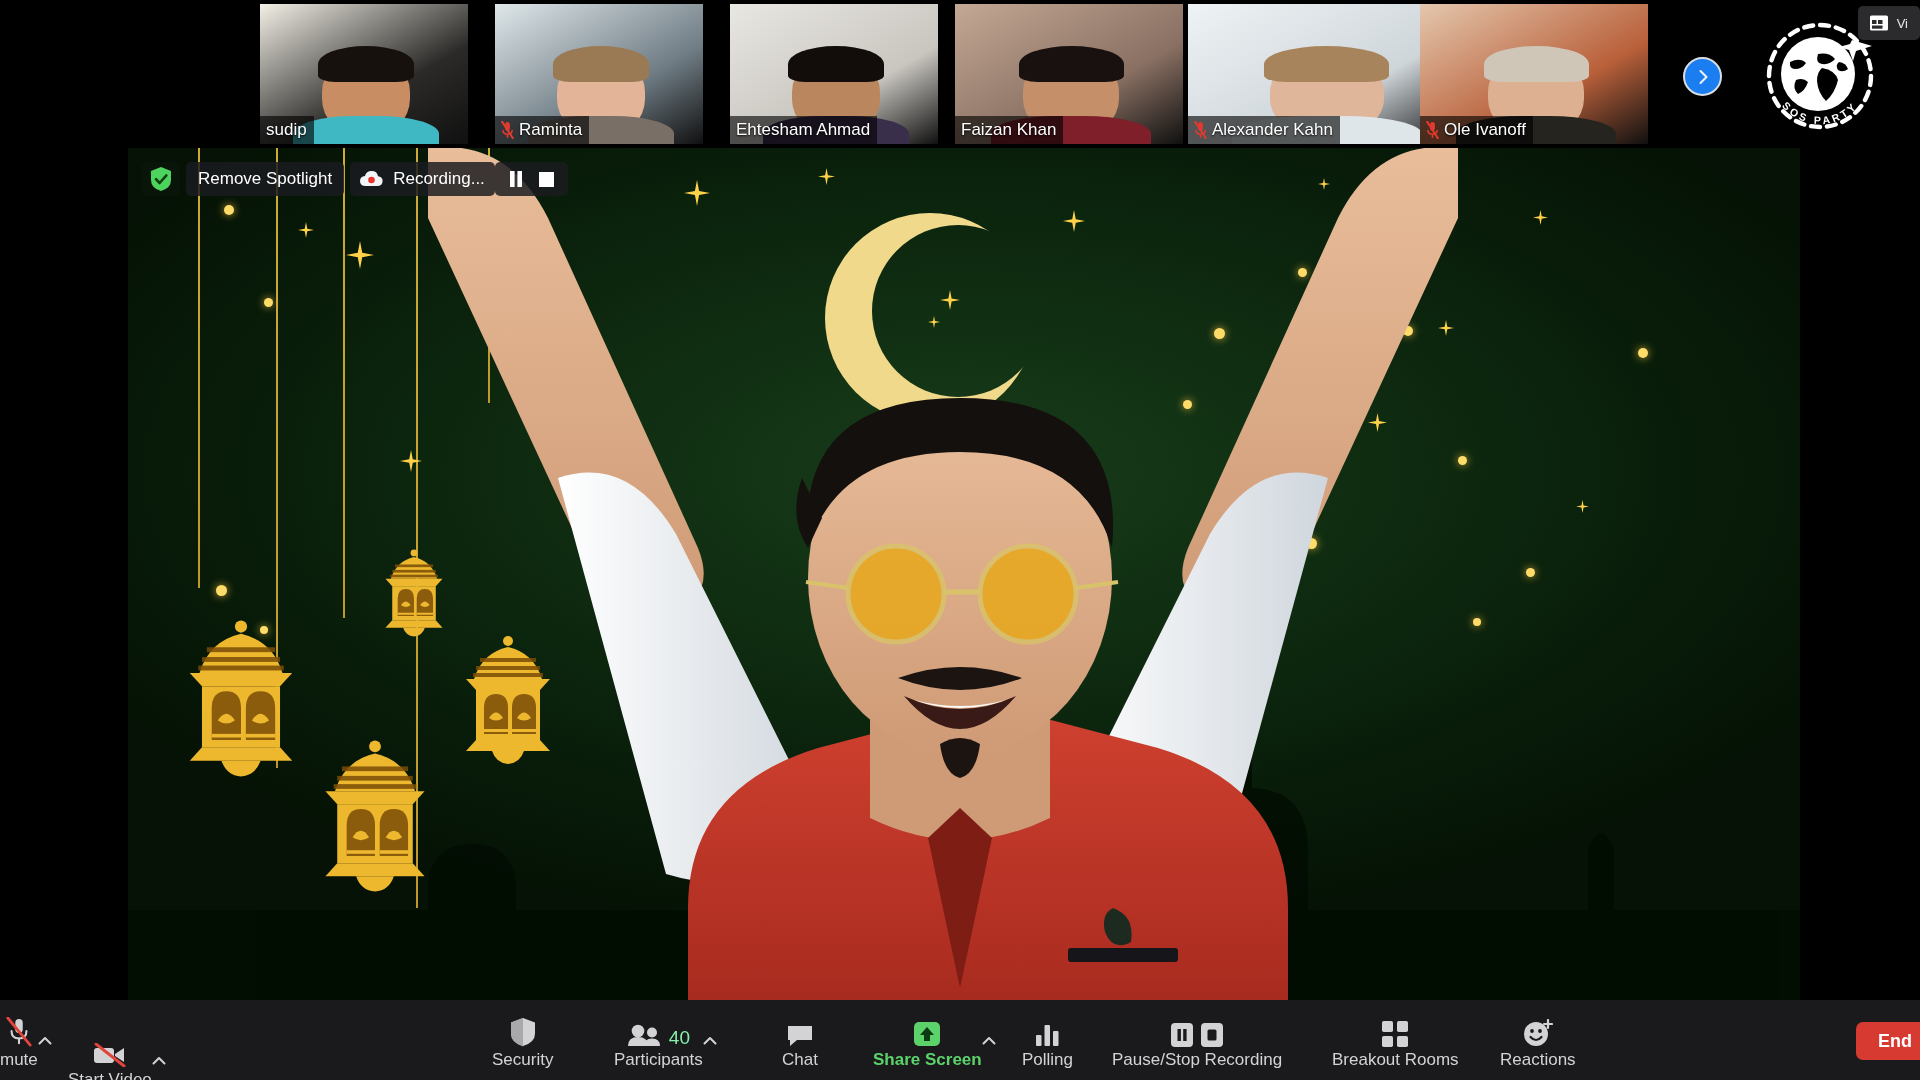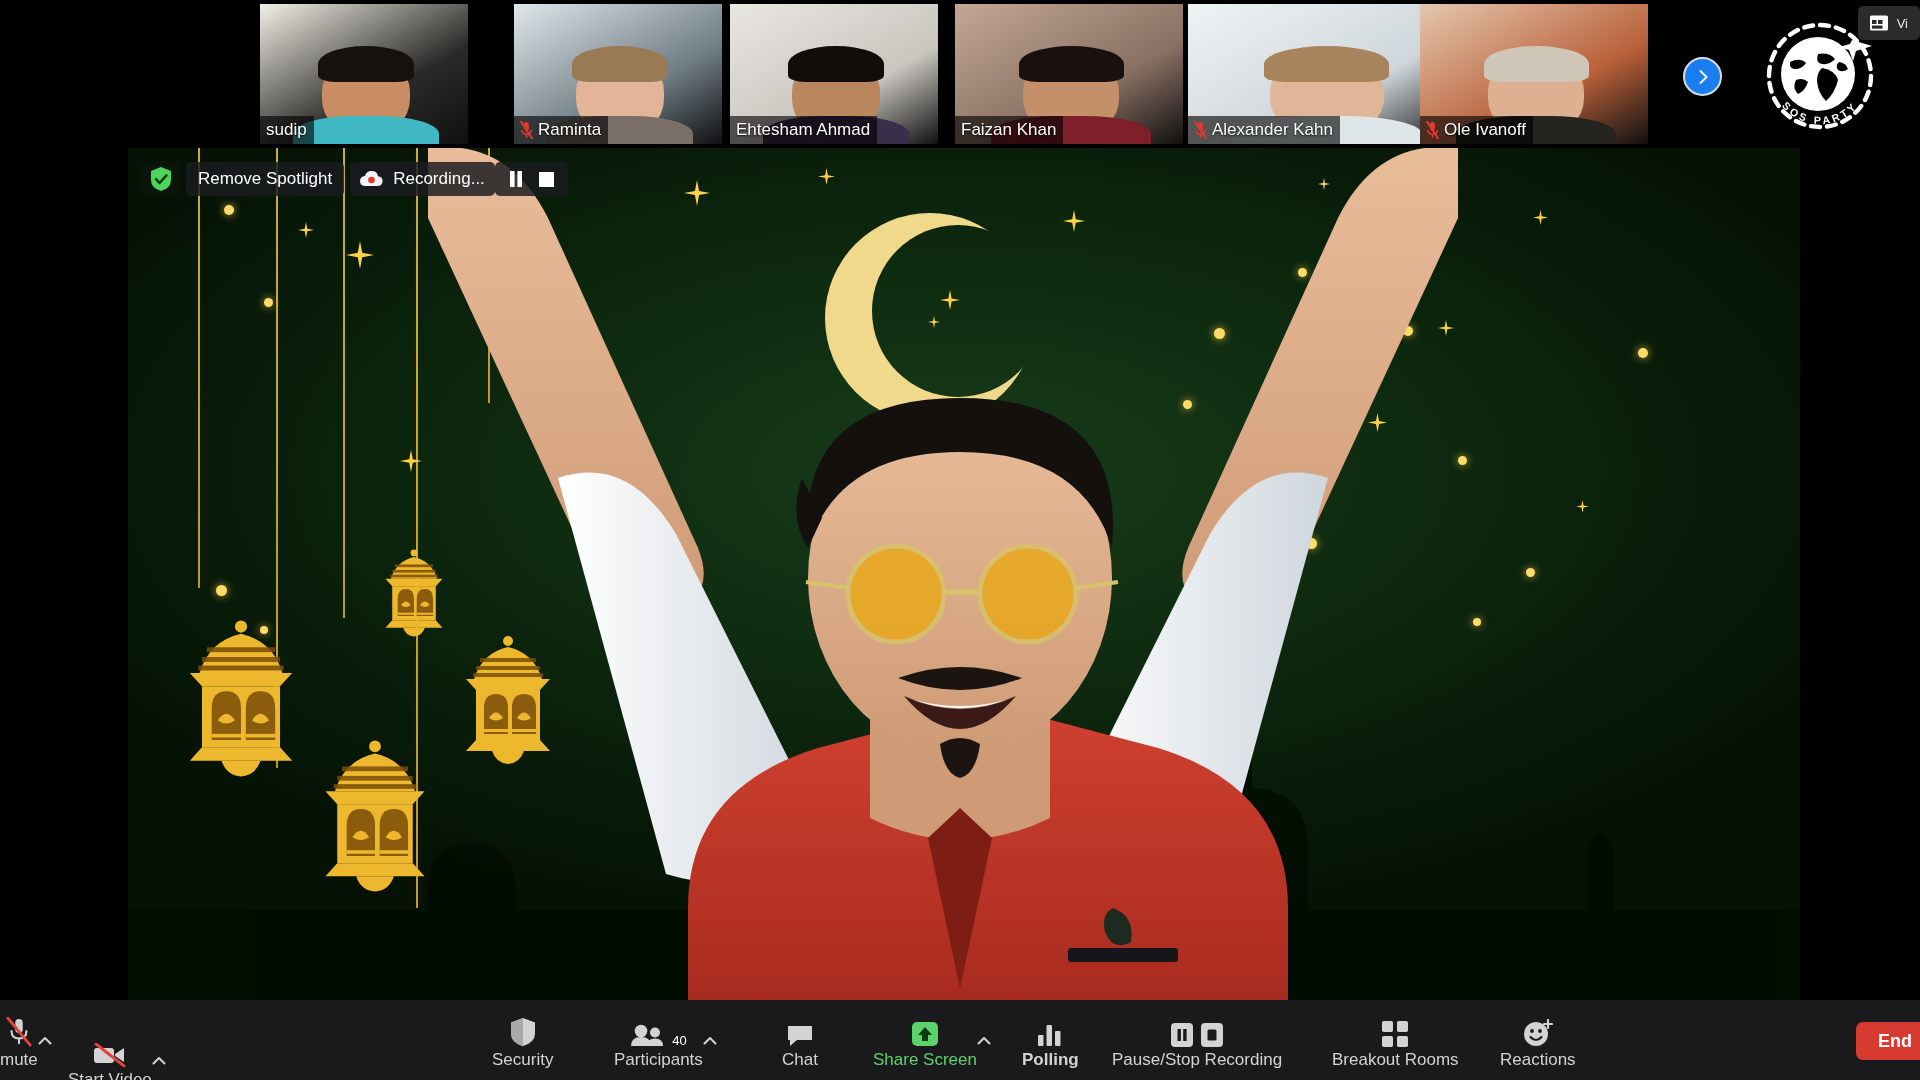--- a/index.html
+++ b/index.html
@@ -118,21 +118,21 @@
   .tb {
     height:80px; display:flex; flex-direction:column;
     align-items:center; justify-content:center; gap:4px;
     cursor:pointer; position:relative; flex:0 0 auto;
   }
   .tb .ic { height:34px; display:flex; align-items:flex-end; justify-content:center; gap:5px; }
   .tb .tl { color:#d3d3d5; font-size:17px; white-space:nowrap; line-height:1; }
   .tb.green .tl { color:#5bd36a; }
   .caret { width:14px; height:34px; display:flex; align-items:center; justify-content:center; }
   .grp { display:flex; align-items:center; height:80px; }
-  .pcount { color:#ffffff; font-size:13px; line-height:1; margin-left:3px; }
+  .pcount { color:#86efac; font-size:19px; line-height:1; margin-left:3px; }
 
   .endbtn {
     position:absolute; right:-14px; top:22px;
     height:38px; border-radius:7px; background:#d63a30;
     display:flex; align-items:center; padding:0 22px;
     cursor:pointer;
   }
   .endbtn .el { color:#fff; font-size:18px; font-weight:700; }
 </style>
 </head>
@@ -146,21 +146,21 @@
           <div class="vid">
             <div class="bg" style="background:linear-gradient(150deg,#f2efe6 0%,#2b2a28 62%,#101010 100%)"></div>
             <div class="blob" style="left:30%;top:34%;width:42%;height:60%;background:#c98d63;border-radius:48% 48% 44% 44%"></div>
             <div class="blob" style="left:28%;top:30%;width:46%;height:26%;background:#17110d;border-radius:50% 50% 18% 18%"></div>
             <div class="blob" style="left:16%;top:80%;width:70%;height:30%;background:#3fb8c4;border-radius:42% 42% 0 0"></div>
           </div>
           <div class="namebar">
             <span class="nm">sudip</span>
           </div>
         </div>
-        <div class="thumb" style="left: 514px; width: 208px;">
+        <div class="thumb" style="left: 495px; width: 208px;">
           <div class="vid">
             <div class="bg" style="background:linear-gradient(150deg,#dfe7ea 0%,#6f7c84 62%,#101010 100%)"></div>
             <div class="blob" style="left:30%;top:34%;width:42%;height:60%;background:#e3b497;border-radius:48% 48% 44% 44%"></div>
             <div class="blob" style="left:28%;top:30%;width:46%;height:26%;background:#9a7a54;border-radius:50% 50% 18% 18%"></div>
             <div class="blob" style="left:16%;top:80%;width:70%;height:30%;background:#7a6f66;border-radius:42% 42% 0 0"></div>
           </div>
           <div class="namebar">
             <svg class="micmute" viewBox="0 0 14 19">
               <rect x="4.4" y="1" width="5.2" height="9.4" rx="2.6" fill="#e13a2e"></rect>
               <path d="M2 9.4 q0 4.6 5 4.6 q5 0 5 -4.6" fill="none" stroke="#e13a2e" stroke-width="1.7"></path>
@@ -584,37 +584,37 @@
         <div class="grp" style="position: absolute; left: 782px; top: 0px;">
           <div class="tb">
             <div class="ic">
               <svg viewBox="0 0 28 24" width="28" height="24">
                 <path d="M2 3 h24 v14 h-15 l-7 6 v-6 h-2z" fill="#d3d3d5"></path>
               </svg>
             </div>
             <span class="tl">Chat</span>
           </div>
         </div>
-        <div class="grp" style="position: absolute; left: 873px; top: 0px;">
+        <div class="grp" style="position: absolute; left: 873px; top: 0px; font-weight: bold;">
           <div class="tb green">
             <div class="ic">
               <svg viewBox="0 0 28 26" width="28" height="26">
                 <rect x="1" y="1" width="26" height="24" fill="#5bd36a" rx="5"></rect>
                 <path d="M14 6 L21 14 h-4 v6 h-6 v-6 h-4z" fill="#0c3a12"></path>
               </svg>
             </div>
             <span class="tl">Share Screen</span>
           </div>
           <div class="caret">
             <svg width="14" height="9" viewBox="0 0 14 9">
               <path d="M1.5 7.5 L7 2 L12.5 7.5" fill="none" stroke="#d3d3d5" stroke-width="2" stroke-linecap="round" stroke-linejoin="round"></path>
             </svg>
           </div>
         </div>
-        <div class="grp" style="position: absolute; left: 1022px; top: 0px; font-weight: bold;">
+        <div class="grp" style="position: absolute; left: 1022px; top: 0px;">
           <div class="tb">
             <div class="ic">
               <svg viewBox="0 0 26 24" width="26" height="24">
                 <rect x="1" y="12" width="5.5" height="11" fill="#d3d3d5" rx="1"></rect>
                 <rect x="9.5" y="2" width="5.5" height="21" fill="#d3d3d5" rx="1"></rect>
                 <rect x="18" y="8" width="5.5" height="15" fill="#d3d3d5" rx="1"></rect>
               </svg>
             </div>
             <span class="tl">Polling</span>
           </div>

